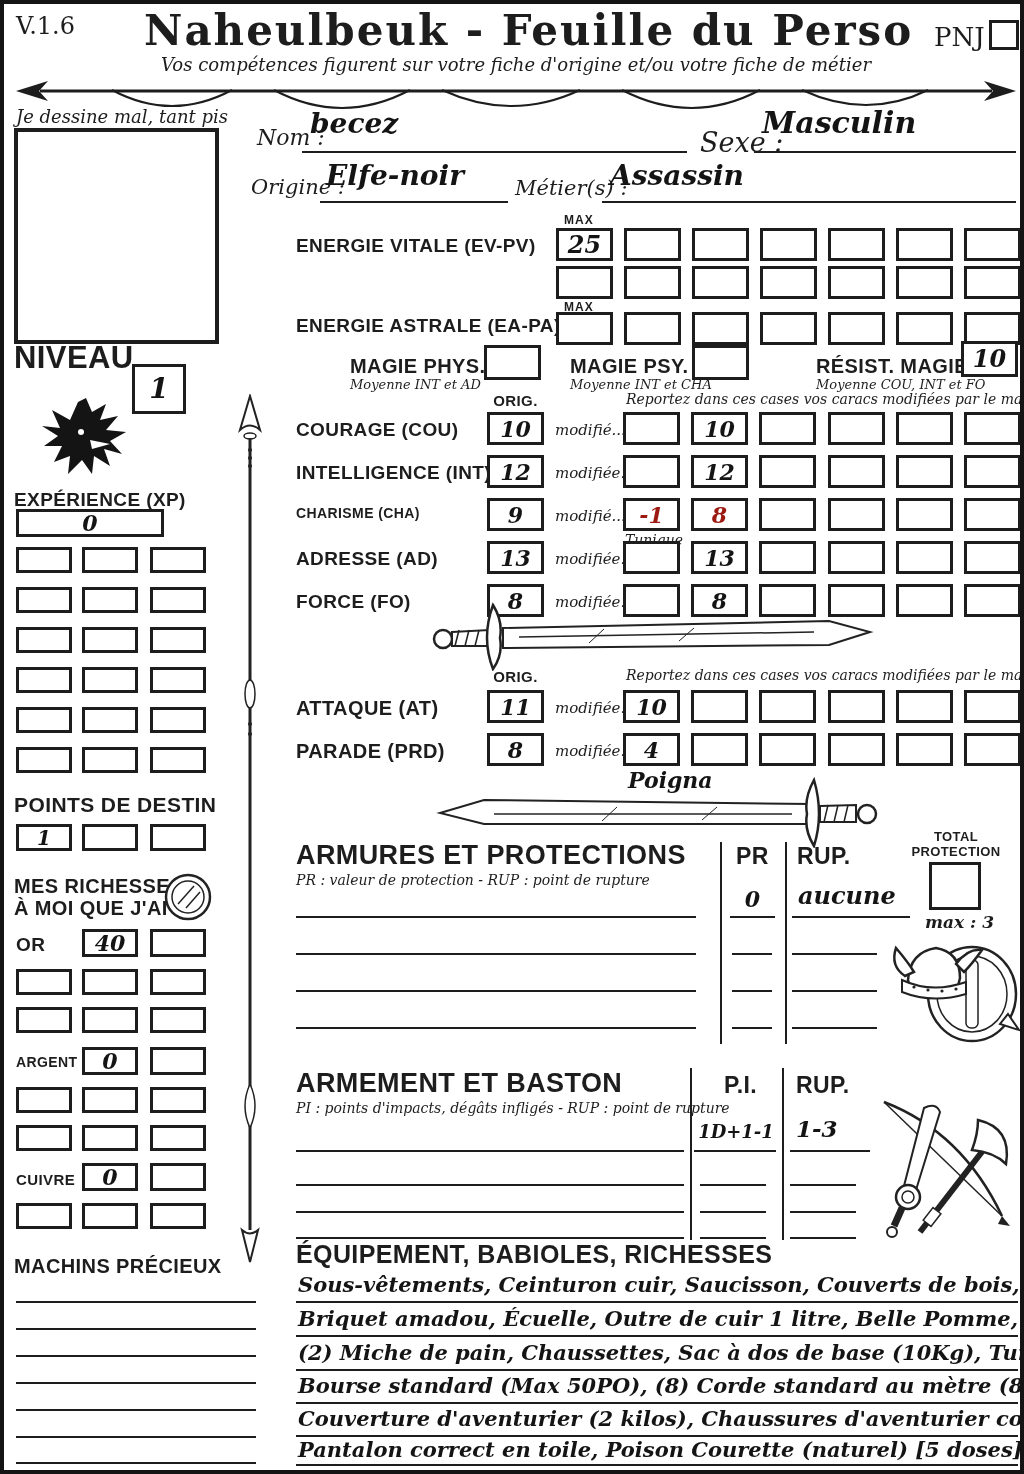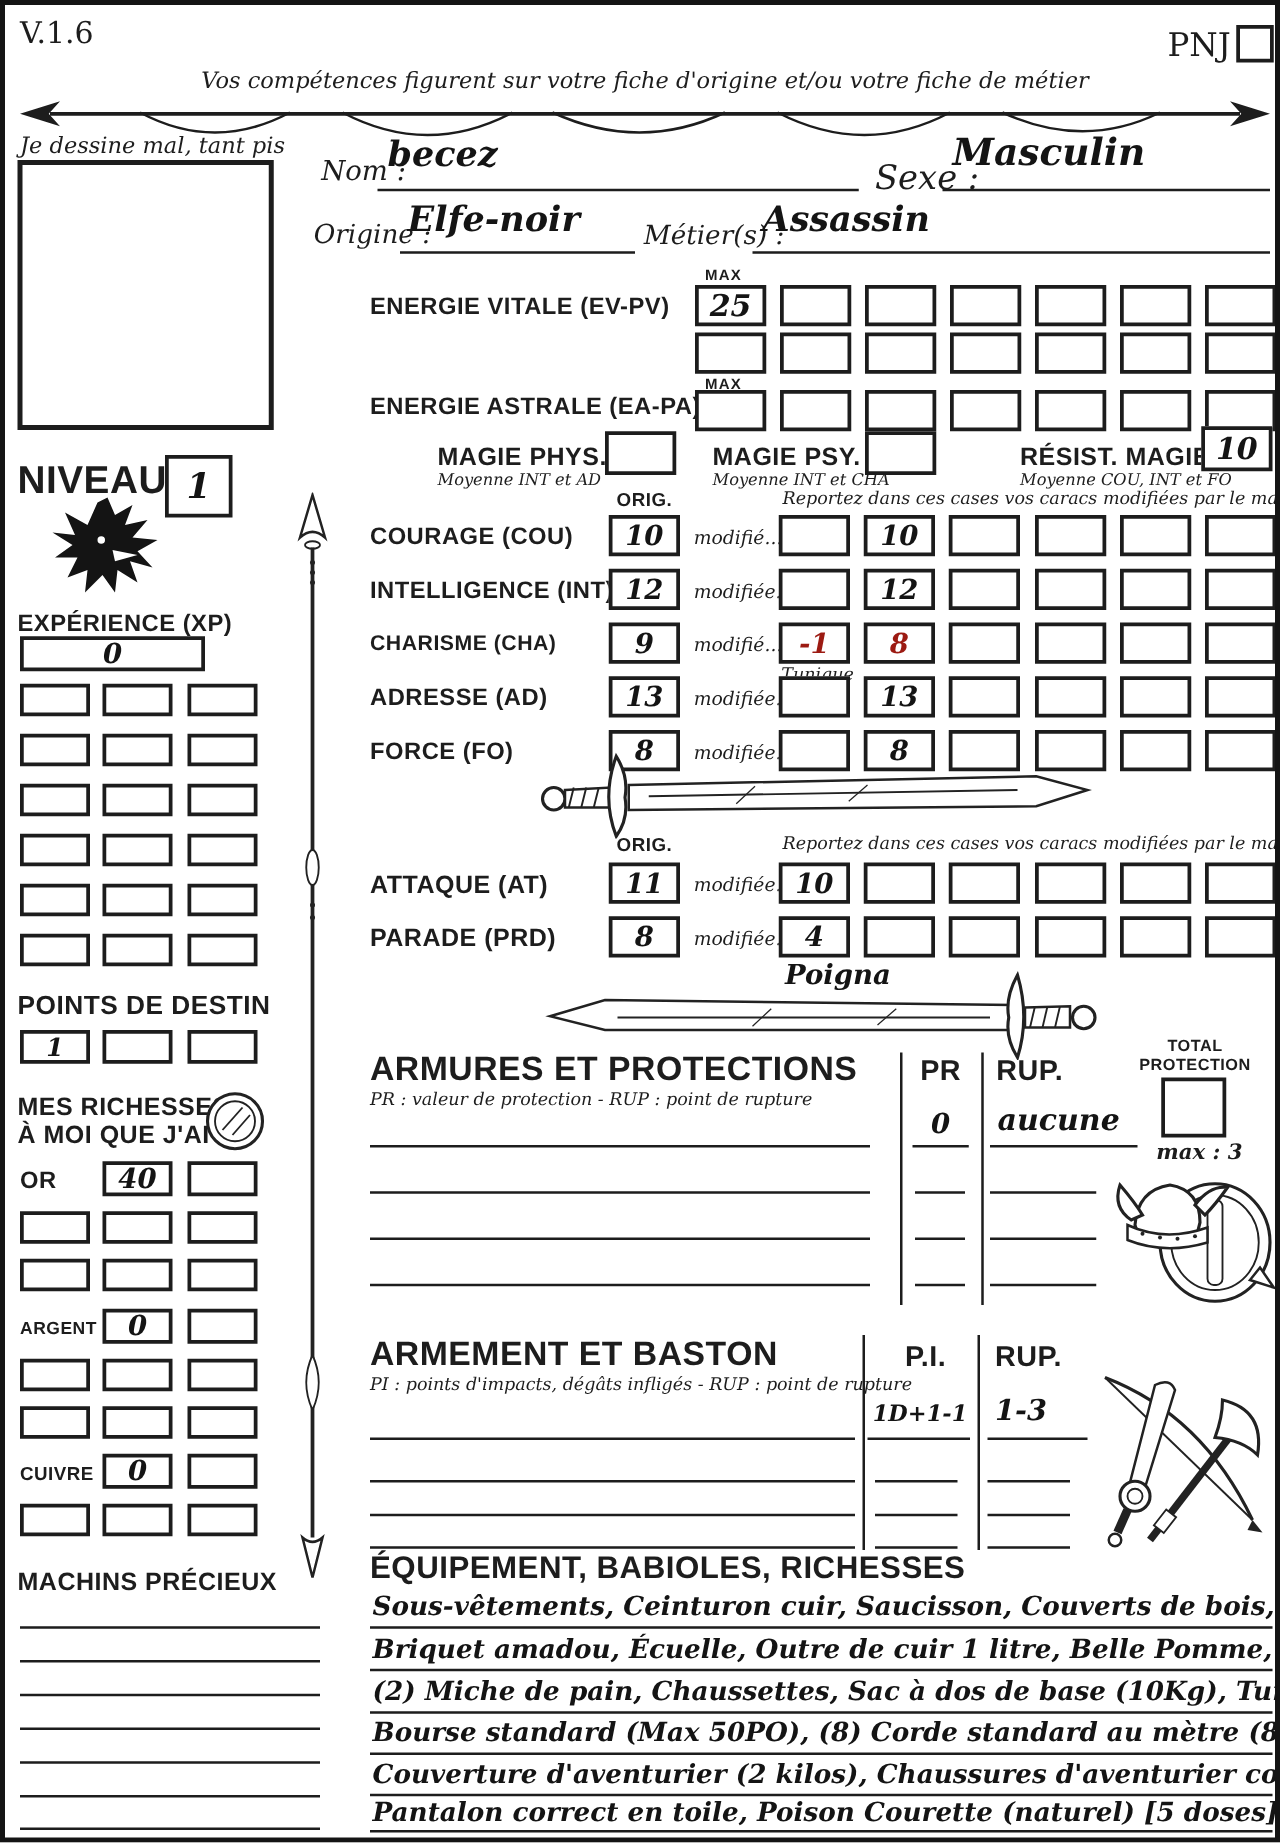--- a/index.html
+++ b/index.html
@@ -25,20 +25,21 @@
   .cen{text-align:center;}
   svg{position:absolute;}
   svg *{vector-effect:non-scaling-stroke;}
 </style>
 </head>
 <body>
 
 <div class="page">
 
   <div class="c" style="left:12px;top:10px;font-size:24px;font-style:normal">V.1.6</div>
+  <div class="h cen" style="left:140px;top:6px;width:744px;font-family:'DejaVu Serif',serif;font-size:42px;letter-spacing:2px">Naheulbeuk - Feuille du Perso</div>
   <div class="c" style="left:930px;top:20px;font-size:26px;font-style:normal">PNJ</div>
   <div class="b" style="left:985px;top:16px;width:30px;height:30px"></div>
   <div class="c cen" style="left:140px;top:52px;width:744px;font-size:18px">Vos compétences figurent sur votre fiche d'origine et/ou votre fiche de métier</div>
 
   <svg style="left:8px;top:72px" width="1008" height="38" viewBox="0 0 1008 38">
     <line x1="28" y1="15" x2="980" y2="15" stroke="#1d1d1d" stroke-width="3"></line>
     <path d="M4,15 L36,5 L27,15 L36,25 Z" fill="#1d1d1d"></path>
     <path d="M1004,15 L972,5 L981,15 L972,25 Z" fill="#1d1d1d"></path>
     <path d="M100,14 Q160,46 220,14" fill="none" stroke="#1d1d1d" stroke-width="2"></path>
     <path d="M262,14 Q330,50 398,14" fill="none" stroke="#1d1d1d" stroke-width="2"></path>
@@ -192,21 +193,21 @@
   <div class="b" style="left:824px;top:451px">
       <span class="w" style="font-size:22px"></span>
     </div>
   <div class="b" style="left:892px;top:451px">
       <span class="w" style="font-size:22px"></span>
     </div>
   <div class="b" style="left:960px;top:451px">
       <span class="w" style="font-size:22px"></span>
     </div>
 
-  <div class="h" style="left:292px;top:502px;font-size:17px">CHARISME (CHA)</div>
+  <div class="h" style="left:292px;top:502px;font-size:14px">CHARISME (CHA)</div>
   <div class="b" style="left:483px;top:494px">
       <span class="w" style="font-size:22px">9</span>
     </div>
   <div class="c" style="left:551px;top:505px;font-size:15px">modifié...</div>
   <div class="b" style="left:619px;top:494px">
       <span class="w red" style="font-size:22px">-1</span>
     </div>
   <div class="b" style="left:687px;top:494px">
       <span class="w red" style="font-size:22px">8</span>
     </div>
@@ -438,21 +439,21 @@
   <div class="ln" style="left:292px;top:1331px;width:722px"></div>
   <div class="wa w" style="left:294px;top:1338px;font-size:21px">(2) Miche de pain, Chaussettes, Sac à dos de base (10Kg), Tunique de toile</div>
   <div class="ln" style="left:292px;top:1365px;width:722px"></div>
   <div class="wa w" style="left:294px;top:1371px;font-size:21px">Bourse standard (Max 50PO), (8) Corde standard au mètre (80Kg)</div>
   <div class="ln" style="left:292px;top:1398px;width:722px"></div>
   <div class="wa w" style="left:294px;top:1404px;font-size:21px">Couverture d'aventurier (2 kilos), Chaussures d'aventurier correctes</div>
   <div class="ln" style="left:292px;top:1431px;width:722px"></div>
   <div class="wa w" style="left:294px;top:1435px;font-size:21px">Pantalon correct en toile, Poison Courette (naturel) [5 doses]</div>
   <div class="ln" style="left:292px;top:1460px;width:722px"></div>
 
-  <div class="h" style="left:10px;top:364px;font-size:31px">NIVEAU</div>
+  <div class="h" style="left:10px;top:338px;font-size:31px">NIVEAU</div>
   <div class="b" style="left:128px;top:360px;width:54px;height:50px">
       <span class="w" style="font-size:28px">1</span>
     </div>
 
   <svg style="left:30px;top:390px" width="104" height="94" viewBox="0 0 104 94">
     <path d="M52,4 58,18 72,10 66,26 84,22 72,36 92,38 76,47 88,60 70,55 76,72 60,62 58,80 48,66 34,80 36,62 20,68 28,52 10,52 24,42 8,32 26,34 18,16 36,26 44,8 Z" fill="#141414"></path>
     <circle cx="47" cy="38" r="3" fill="#fff"></circle>
     <path d="M56,46 76,50 58,55 Z" fill="#fff"></path>
   </svg>
 

